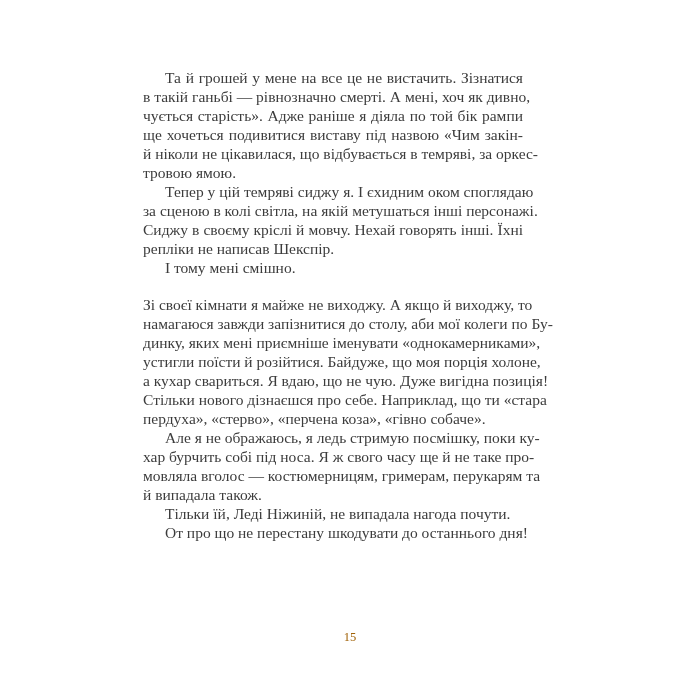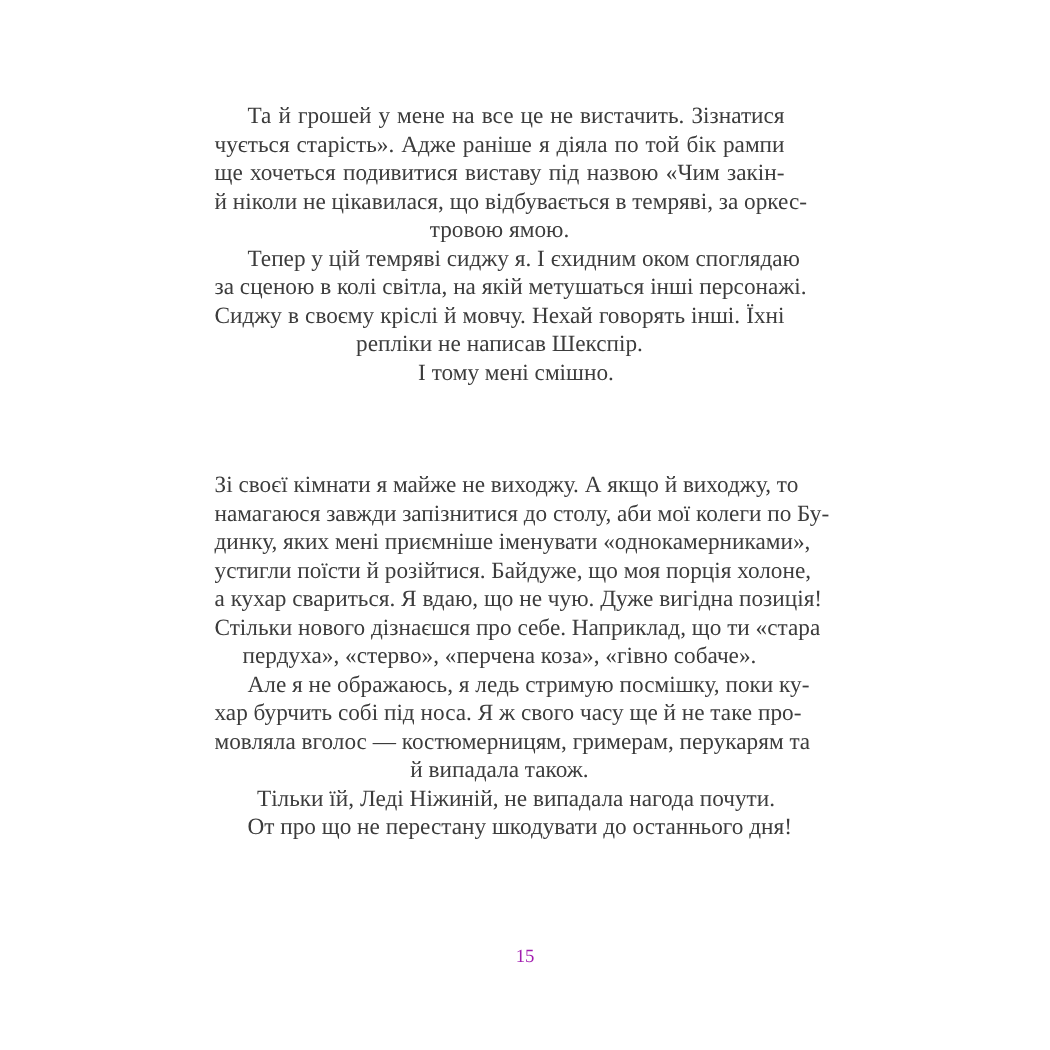--- a/index.html
+++ b/index.html
@@ -18,55 +18,55 @@
   }
   .text-block {
     position: absolute;
     left: 143px;
     top: 68px;
     width: 380px;
     font-size: 15.5px;
     line-height: 19px;
   }
   .section + .section {
-    margin-top: 56px;
+    margin-top: 18px;
   }
   .line {
     height: 19px;
     white-space: nowrap;
-    text-align: center;
   }
   .line.justify {
     text-align: justify;
     text-align-last: justify;
   }
   .line.indent {
     padding-left: 22px;
   }
   .page-number {
     position: absolute;
     top: 630px;
     left: 0;
     width: 700px;
     text-align: center;
     font-size: 12.5px;
     line-height: 14px;
-    color: #a21caf;
+    color: #a16207;
     font-family: "Liberation Serif", "DejaVu Serif", serif;
   }
 </style>
 </head>
 <body>
 
 <div class="book-page">
   <div class="text-block">
 
     <div class="section">
       <div class="paragraph">
         <div class="line justify indent">Та й грошей у мене на все це не вистачить. Зізнатися</div>
+        <div class="line justify">в такій ганьбі — рівнозначно смерті. А мені, хоч як дивно,</div>
         <div class="line justify">чується старість». Адже раніше я діяла по той бік рампи</div>
         <div class="line justify">ще хочеться подивитися виставу під назвою «Чим закін-</div>
         <div class="line justify">й ніколи не цікавилася, що відбувається в темряві, за оркес-</div>
         <div class="line">тровою ямою.</div>
       </div>
       <div class="paragraph">
         <div class="line justify indent">Тепер у цій темряві сиджу я. І єхидним оком споглядаю</div>
         <div class="line justify">за сценою в колі світла, на якій метушаться інші персонажі.</div>
         <div class="line justify">Сиджу в своєму кріслі й мовчу. Нехай говорять інші. Їхні</div>
         <div class="line">репліки не написав Шекспір.</div>

